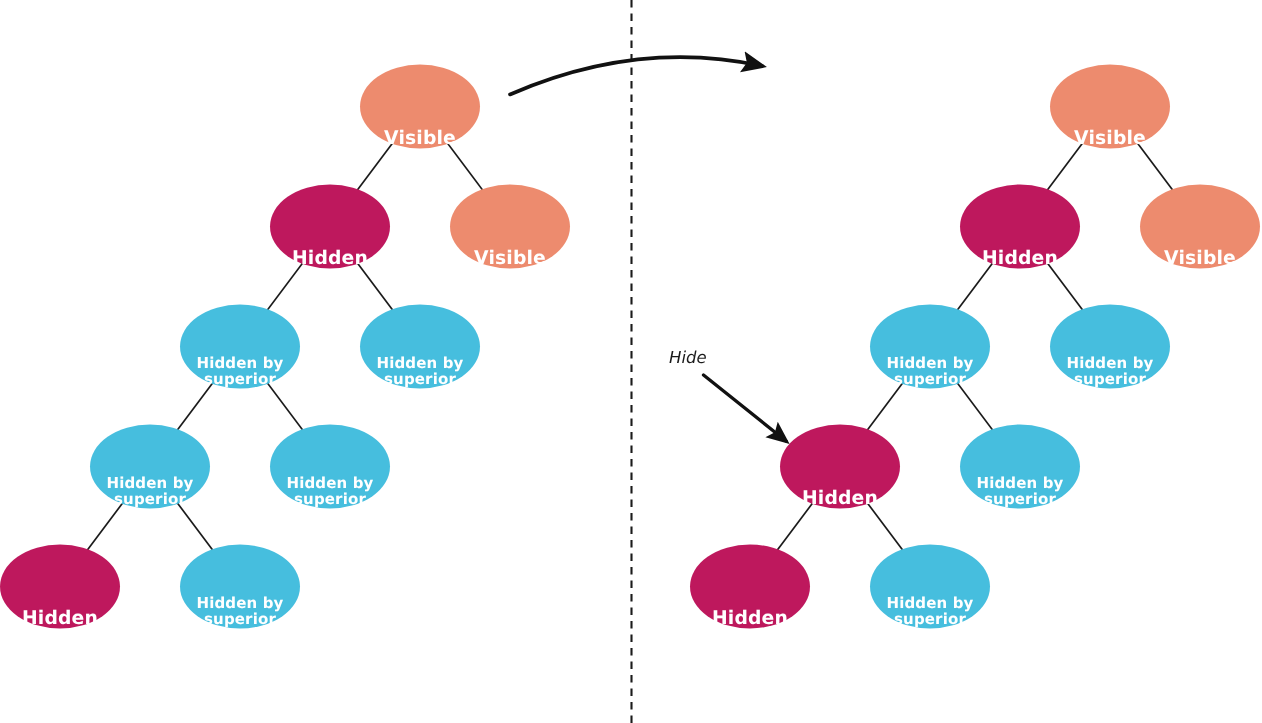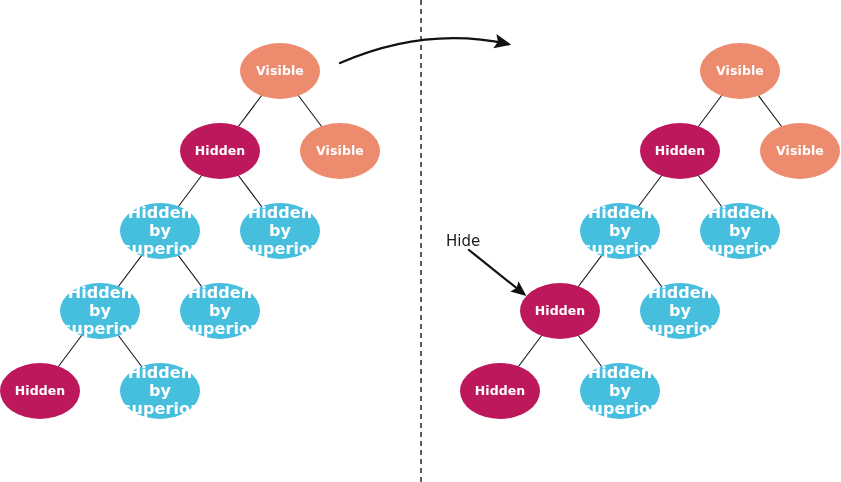--- a/index.html
+++ b/index.html
@@ -20,49 +20,50 @@
   #edges-layer {
     position: absolute;
     left: 0;
     top: 0;
     width: 841px;
     height: 482px;
   }
   .node {
     position: absolute;
     display: flex;
-    align-items: center;
+    align-items: flex-end;
     justify-content: center;
     text-align: center;
     border-radius: 50%;
     color: #ffffff;
     font-weight: bold;
     line-height: 1.12;
     letter-spacing: 0.1px;
     box-sizing: border-box;
     z-index: 3;
   }
   .node .label {
     display: block;
     padding: 0 4px;
     white-space: pre-line;
   }
   .node.visible-node  { background: #ED8B6E; }
   .node.hidden-node   { background: #be185d; }
   .node.inherit-node  { background: #46BEDE; }
   .node.one-line  { font-size: 12.5px; }
-  .node.two-line  { font-size: 16px; }
+  .node.two-line  { font-size: 10px; }
 
   .annot {
     position: absolute;
-    font-size: 15px;
+    font-size: 11px;
     color: #1b1b1b;
     font-weight: normal;
     white-space: nowrap;
     z-index: 4;
+    font-style: italic;
   }
 </style>
 </head>
 <body>
 
 <div id="stage">
 
   <svg id="edges-layer" viewBox="0 0 841 482" width="841" height="482" xmlns="http://www.w3.org/2000/svg">
     <defs>
       <marker id="arrowhead" markerWidth="7" markerHeight="7" refX="5.6" refY="3" orient="auto" markerUnits="strokeWidth">

